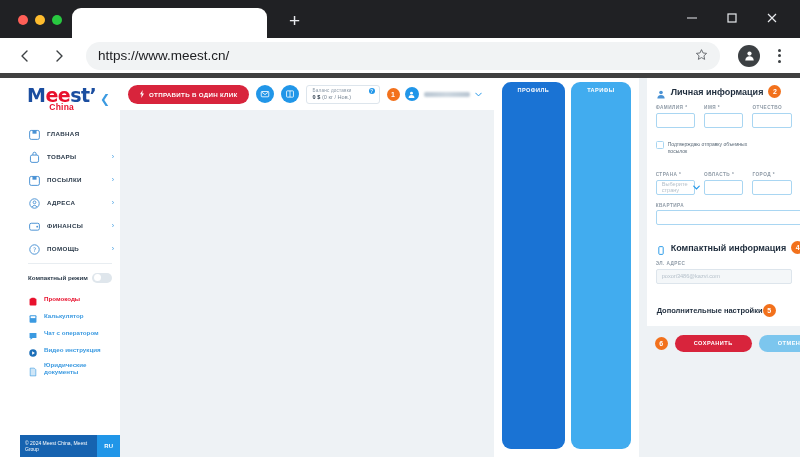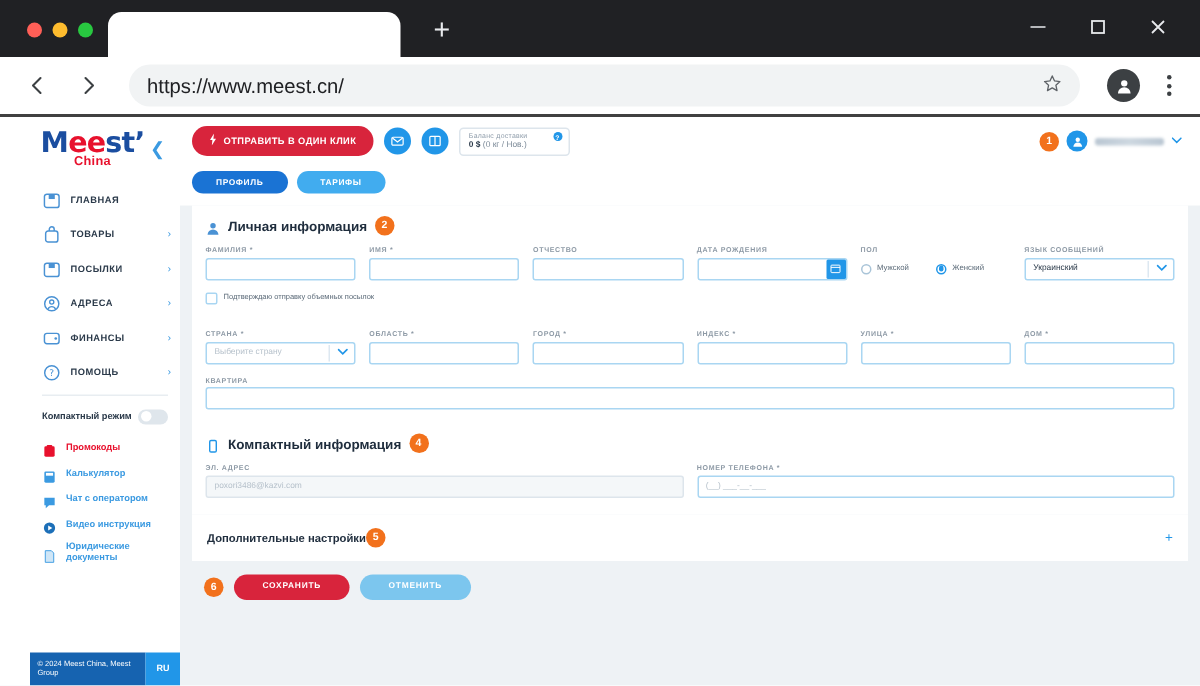--- a/index.html
+++ b/index.html
@@ -35,21 +35,21 @@
   }
   .winbtn {
     width: 36px; height: 24px; color: #e8eaed;
     display: flex; align-items: center; justify-content: center;
     font-size: 13px;
   }
   .winbtn svg { display: block; }
 
   .toolbar {
     height: 40px; background: #ffffff; display: flex; align-items: center;
-    padding: 0 10px; gap: 4px; border-bottom: 2px solid #404040;
+    padding: 0 10px; gap: 4px; border-bottom: 5px solid #404040;
   }
   .navbtn {
     width: 30px; height: 30px; display: flex; align-items: center;
     justify-content: center; color: #3c4043;
   }
   .omnibox {
     flex: 1; height: 28px; background: #f1f3f4; border-radius: 14px;
     display: flex; align-items: center; padding: 0 12px; margin: 0 8px;
     position: relative;
   }
@@ -133,21 +133,21 @@
   .footer-copy {
     background: #1663b0; color: #ffffff; font-size: 5px;
     height: 100%; display: flex; align-items: center; padding: 0 5px; flex: 1;
   }
   .footer-lang {
     background: #2196e8; color: #ffffff; font-size: 6px; font-weight: bold;
     height: 100%; display: flex; align-items: center; padding: 0 7px;
   }
 
   
-  .main { flex: 1; display: flex; flex-direction: column; min-width: 0; }
+  .main { flex: 1; display: flex; flex-direction: row; min-width: 0; }
 
   .topbar {
     height: 32px; background: #ffffff; display: flex; align-items: center;
     padding: 0 8px; gap: 7px;
   }
   .btn-oneclick {
     background: #d8243c; color: #ffffff; border-radius: 11px;
     font-size: 6.2px; font-weight: bold; letter-spacing: 0.3px;
     padding: 5px 11px; display: flex; align-items: center; gap: 4px;
     text-transform: uppercase; white-space: nowrap;

